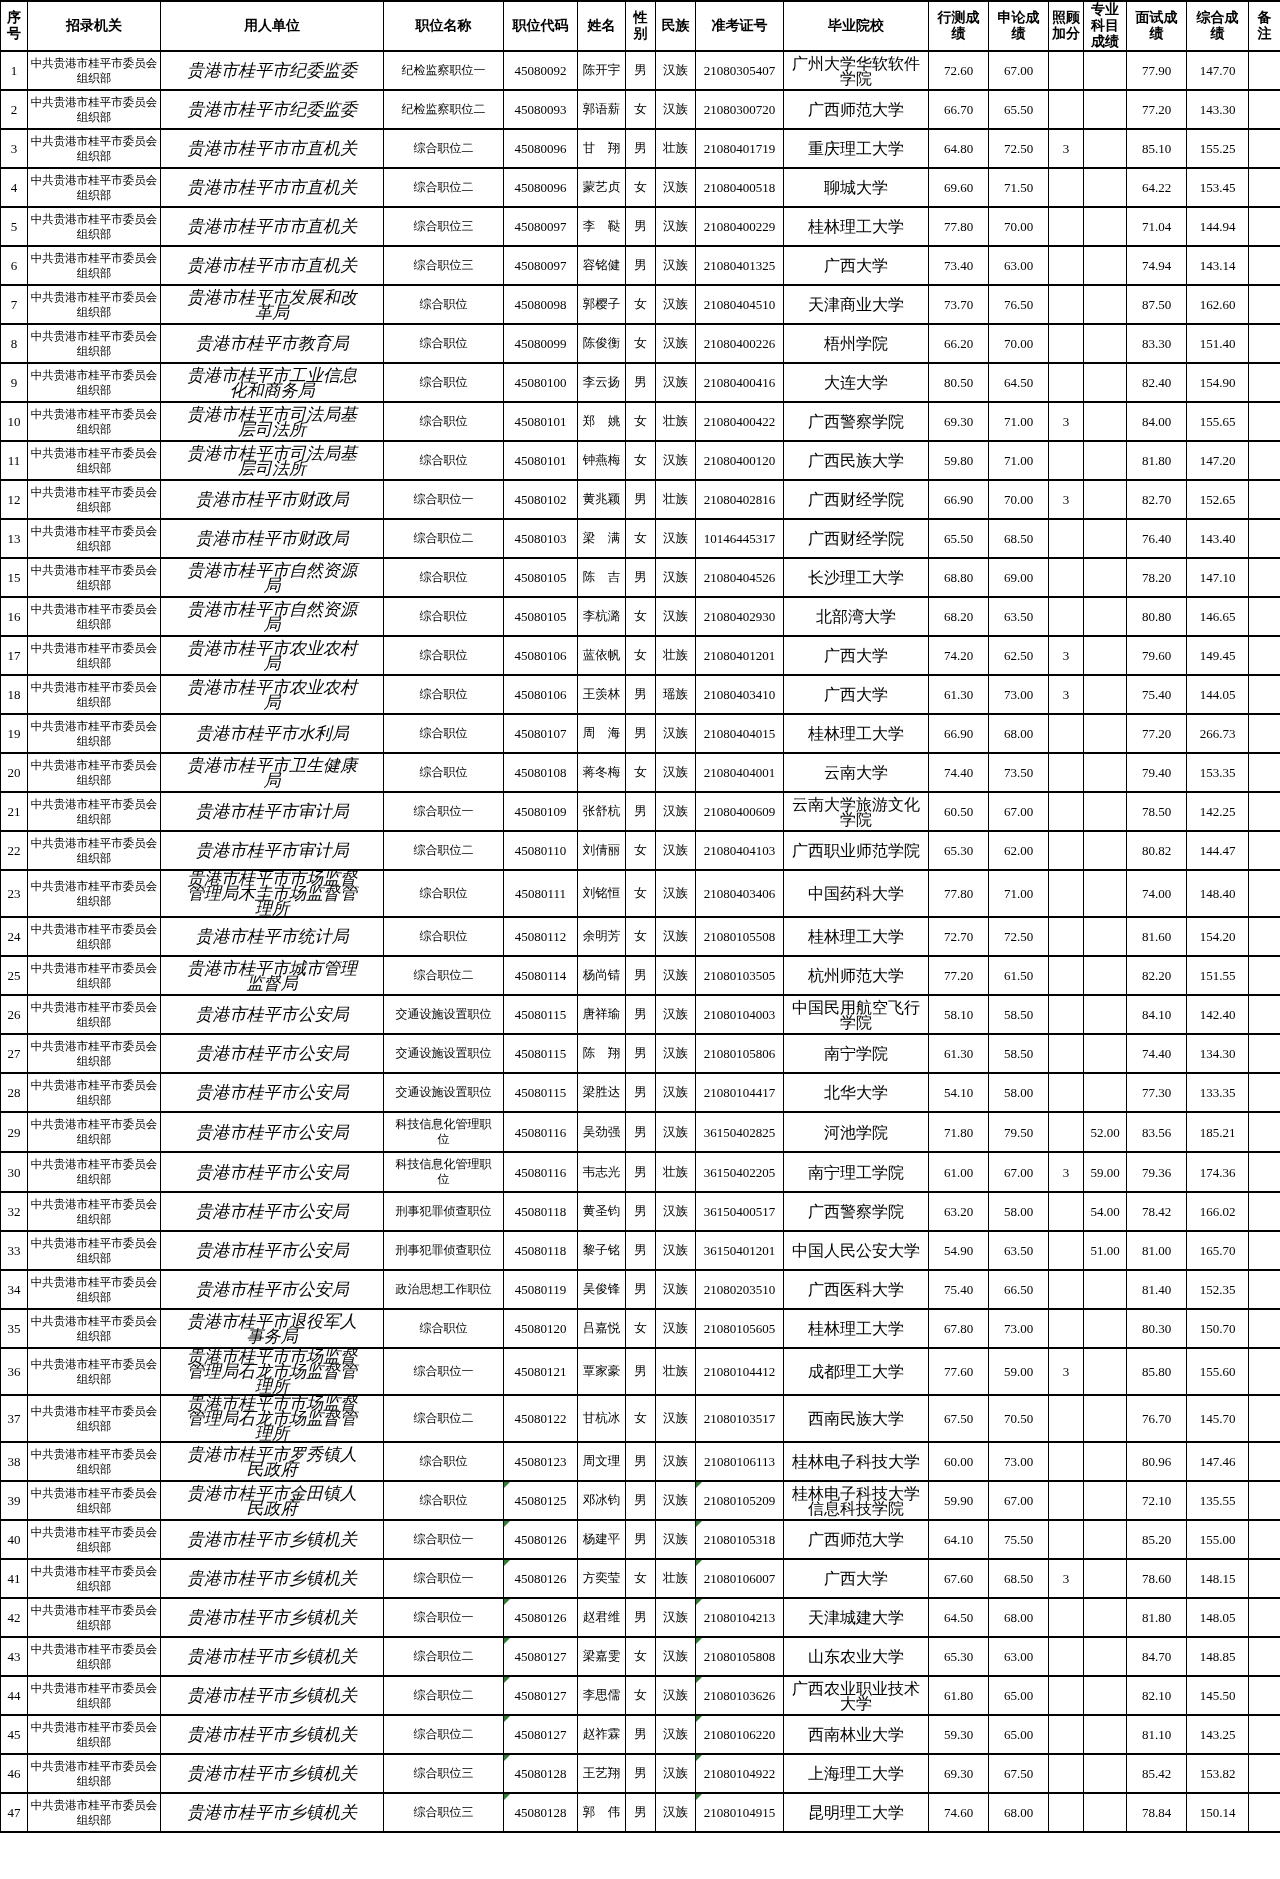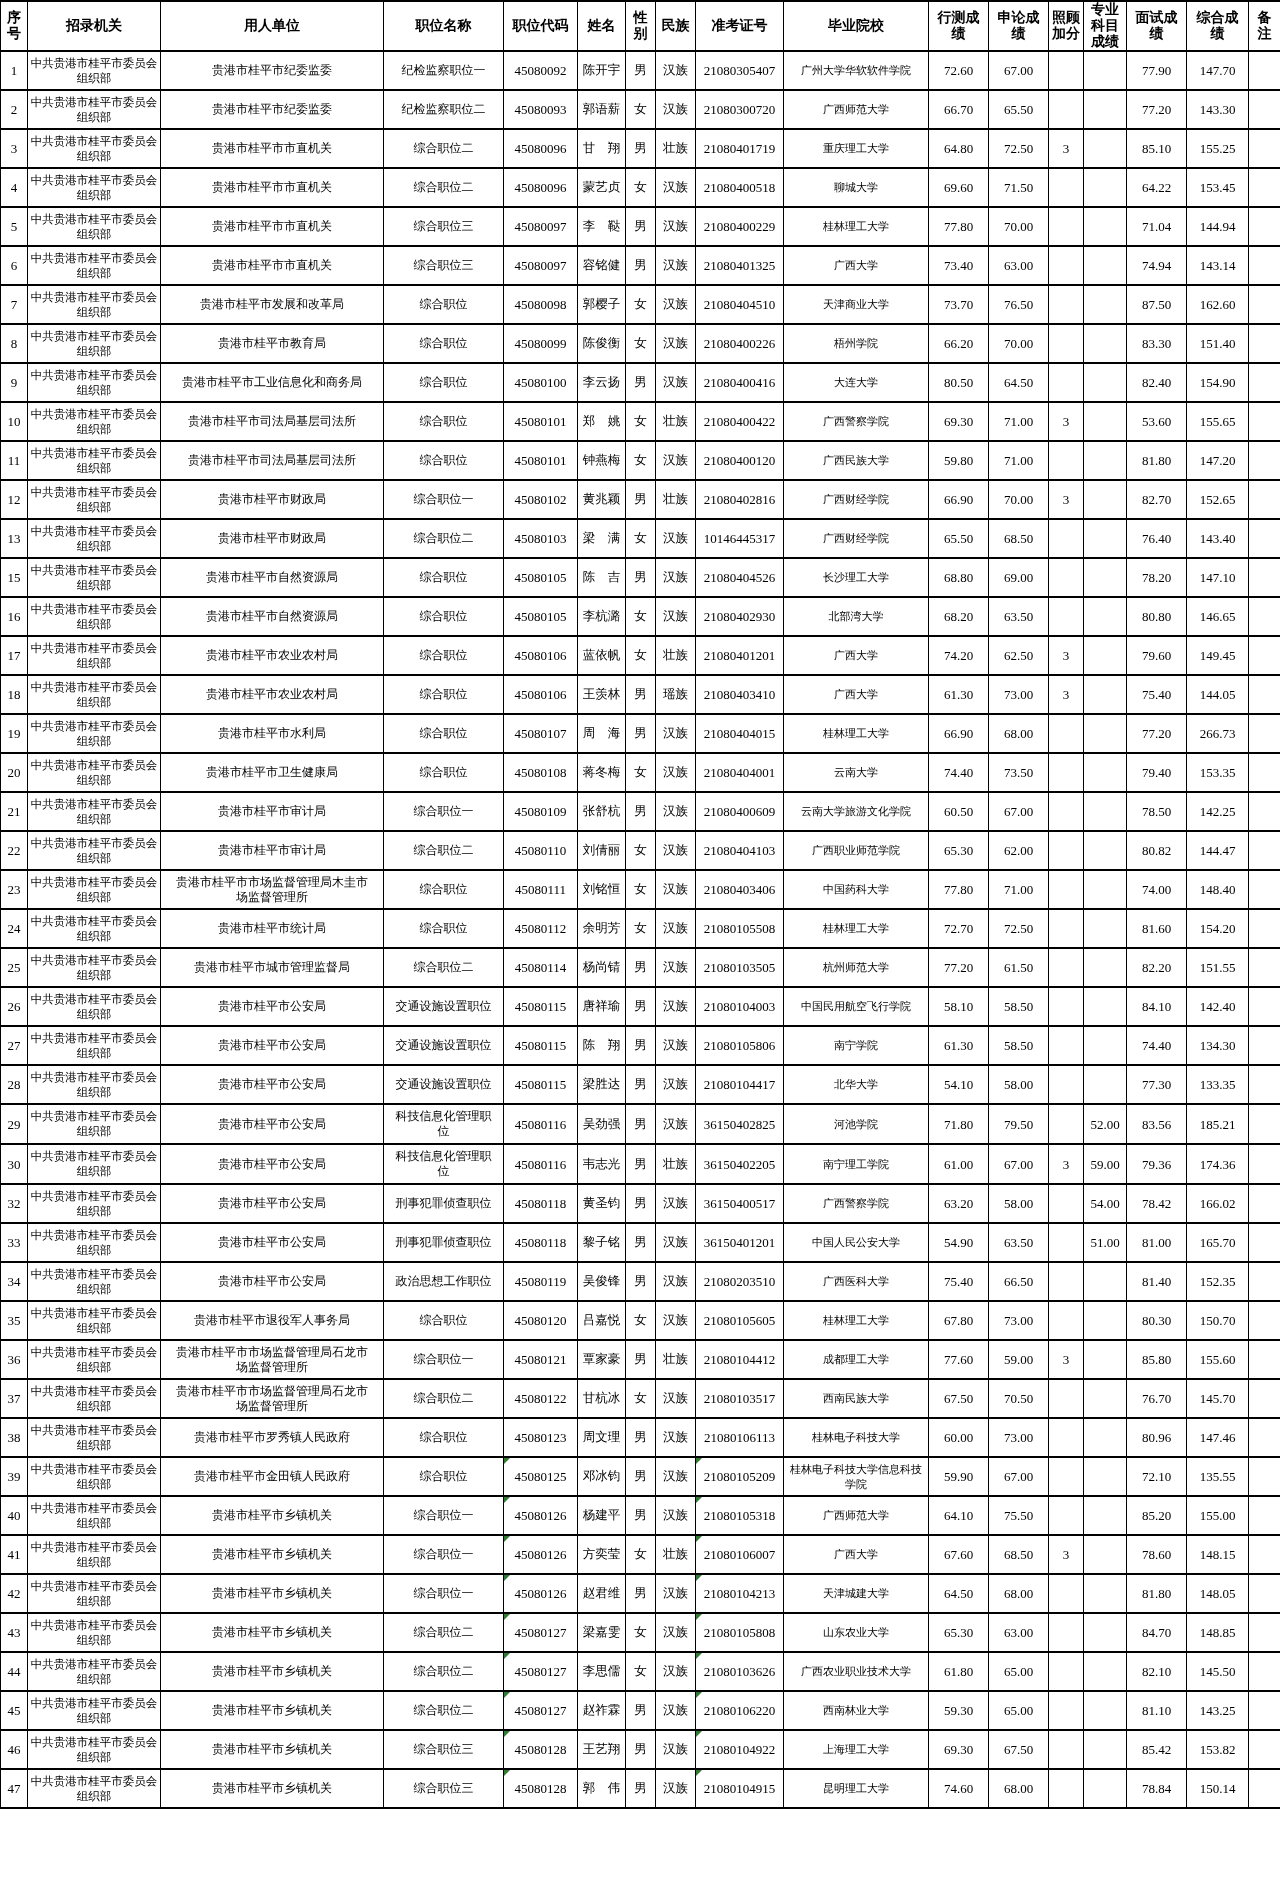--- a/index.html
+++ b/index.html
@@ -7,23 +7,23 @@
   table{width:1280px;border-collapse:collapse;table-layout:fixed;color:#000;
         font-family:"Liberation Serif","DejaVu Serif",serif;}
   th,td{border:1px solid #000;border-top-width:2px;border-bottom-width:2px;
         text-align:center;vertical-align:middle;padding:0;overflow:hidden;word-break:break-all;}
   thead tr{height:40px;}
   tbody tr{height:39px;}
   th{font-weight:700;font-size:14px;line-height:16px;white-space:pre-line;}
   td{font-size:12.5px;line-height:15px;}
   .col-seq{font-size:13px;}
   .col-agency{font-size:11.5px;}
-  .col-employer{padding:0 12px;font-size:12px;}
+  .col-employer{padding:0 24px;font-size:17px;font-style:italic;}
   .col-position{padding:4px 10px;font-size:12px;}
-  .col-school{padding:0 5px;font-size:11px;}
+  .col-school{padding:0 5px;font-size:16px;}
   .col-code,.col-exam{font-size:13px;}
   .col-score_xc,.col-score_sl,.col-bonus,.col-score_prof,.col-score_int,.col-score_total{font-size:13px;}
   .flag{position:relative;}
   .flag::before{content:"";position:absolute;top:0;left:0;width:0;height:0;
         border-style:solid;border-width:6px 6px 0 0;
         border-color:var(--flag-green,#2e7d32) transparent transparent transparent;}
 </style>
 </head>
 <body>
 
@@ -258,21 +258,21 @@
         <td class="col-code">45080101</td>
         <td class="col-name">郑　姚</td>
         <td class="col-gender">女</td>
         <td class="col-ethnic">壮族</td>
         <td class="col-exam">21080400422</td>
         <td class="col-school">广西警察学院</td>
         <td class="col-score_xc">69.30</td>
         <td class="col-score_sl">71.00</td>
         <td class="col-bonus">3</td>
         <td class="col-score_prof"></td>
-        <td class="col-score_int">53.60</td>
+        <td class="col-score_int">84.00</td>
         <td class="col-score_total">155.65</td>
         <td class="col-remark"></td>
       </tr>
       <tr>
         <td class="col-seq">11</td>
         <td class="col-agency">中共贵港市桂平市委员会组织部</td>
         <td class="col-employer">贵港市桂平市司法局基层司法所</td>
         <td class="col-position">综合职位</td>
         <td class="col-code">45080101</td>
         <td class="col-name">钟燕梅</td>

